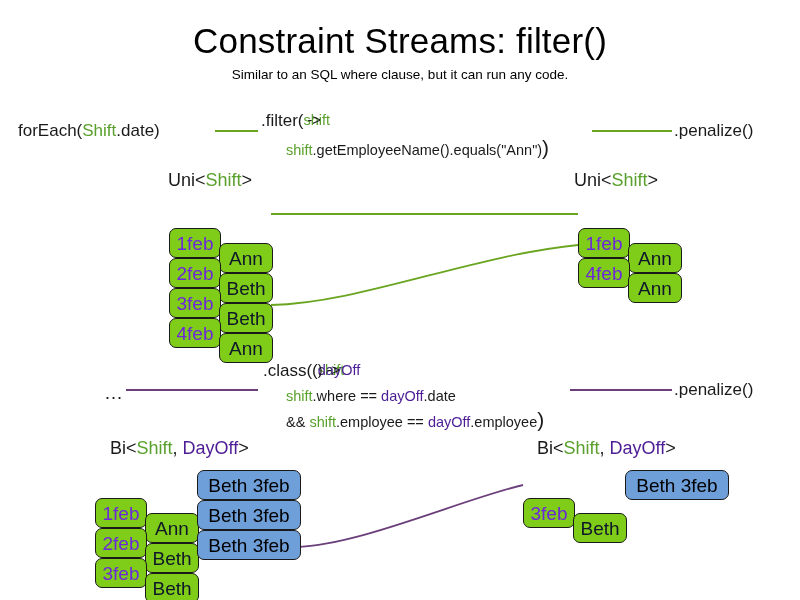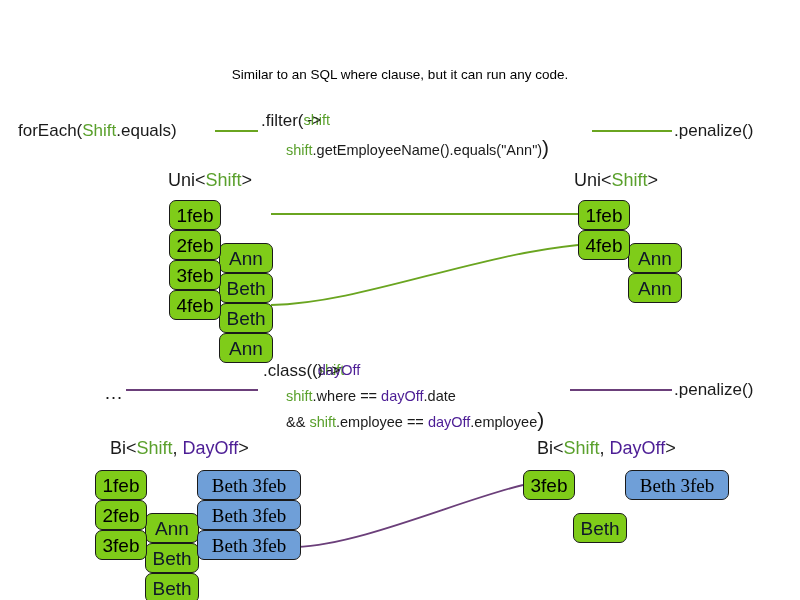--- a/index.html
+++ b/index.html
@@ -43,23 +43,23 @@
     border:1.6px solid #1a1a1a;
     border-radius:7px;
     display:flex;align-items:center;justify-content:center;
     font-size:19px;line-height:19px;
     padding:0 5px;
     margin-right:-2px;
     position:relative;
   }
   .cell.green{background:#7fcc19;}
   .cell.blue{background:#6f9fd8;}
-  .cell.date{color:#000000;min-width:52px;}
+  .cell.date{color:#6d28d9;min-width:52px;margin-top:28px;}
   .cell.name{color:#0f172a;min-width:54px;margin-top:43px;}
-  .cell.dayoff{color:#000000;min-width:104px;font-family:Liberation Serif, serif;}
+  .cell.dayoff{color:#000000;min-width:104px;}
   .cell:last-child{margin-right:0;}
 
   .ellipsis{position:absolute;font-size:19px;line-height:19px;color:#1a1a1a;}
 </style>
 </head>
 <body>
 
 <div class="stage">
 
   <svg class="links" viewBox="0 0 800 600">
@@ -74,23 +74,24 @@
 
     <line x1="126" y1="390" x2="258" y2="390" stroke="#6b3f7a" stroke-width="1.8"></line>
 
     <line x1="570" y1="390" x2="672" y2="390" stroke="#6b3f7a" stroke-width="1.8"></line>
 
     <path d="M296,547 C360,545 460,500 523,485" fill="none" stroke="#6b3f7a" stroke-width="1.8"></path>
   </svg>
 
   <div class="layer">
 
+    <div class="title">Constraint Streams: filter()</div>
     <div class="subtitle">Similar to an SQL where clause, but it can run any code.</div>
 
-    <div class="code" style="left:18px;top:120px;"><span>forEach(</span><span class="tok-shift">Shift</span><span>.equals)</span></div>
+    <div class="code" style="left:18px;top:120px;"><span>forEach(</span><span class="tok-shift">Shift</span><span>.date)</span></div>
 
     <div class="code" style="left:261px;top:110px;"><span>.filter(</span><span class="tok-shift code small">shift</span><span class="code small"> -&gt;</span></div>
 
     <div class="code small" style="left:286px;top:138px;"><span class="tok-shift">shift</span><span>.getEmployeeName().equals("Ann")</span><span class="big-paren">)</span></div>
 
     <div class="code" style="left:674px;top:120px;">.penalize()</div>
 
     <div class="lbl" style="left:168px;top:169px;"><span>Uni&lt;</span><span class="tok-shift">Shift</span><span>&gt;</span></div>
 
     <div class="row" style="left:169px;top:200px;">

